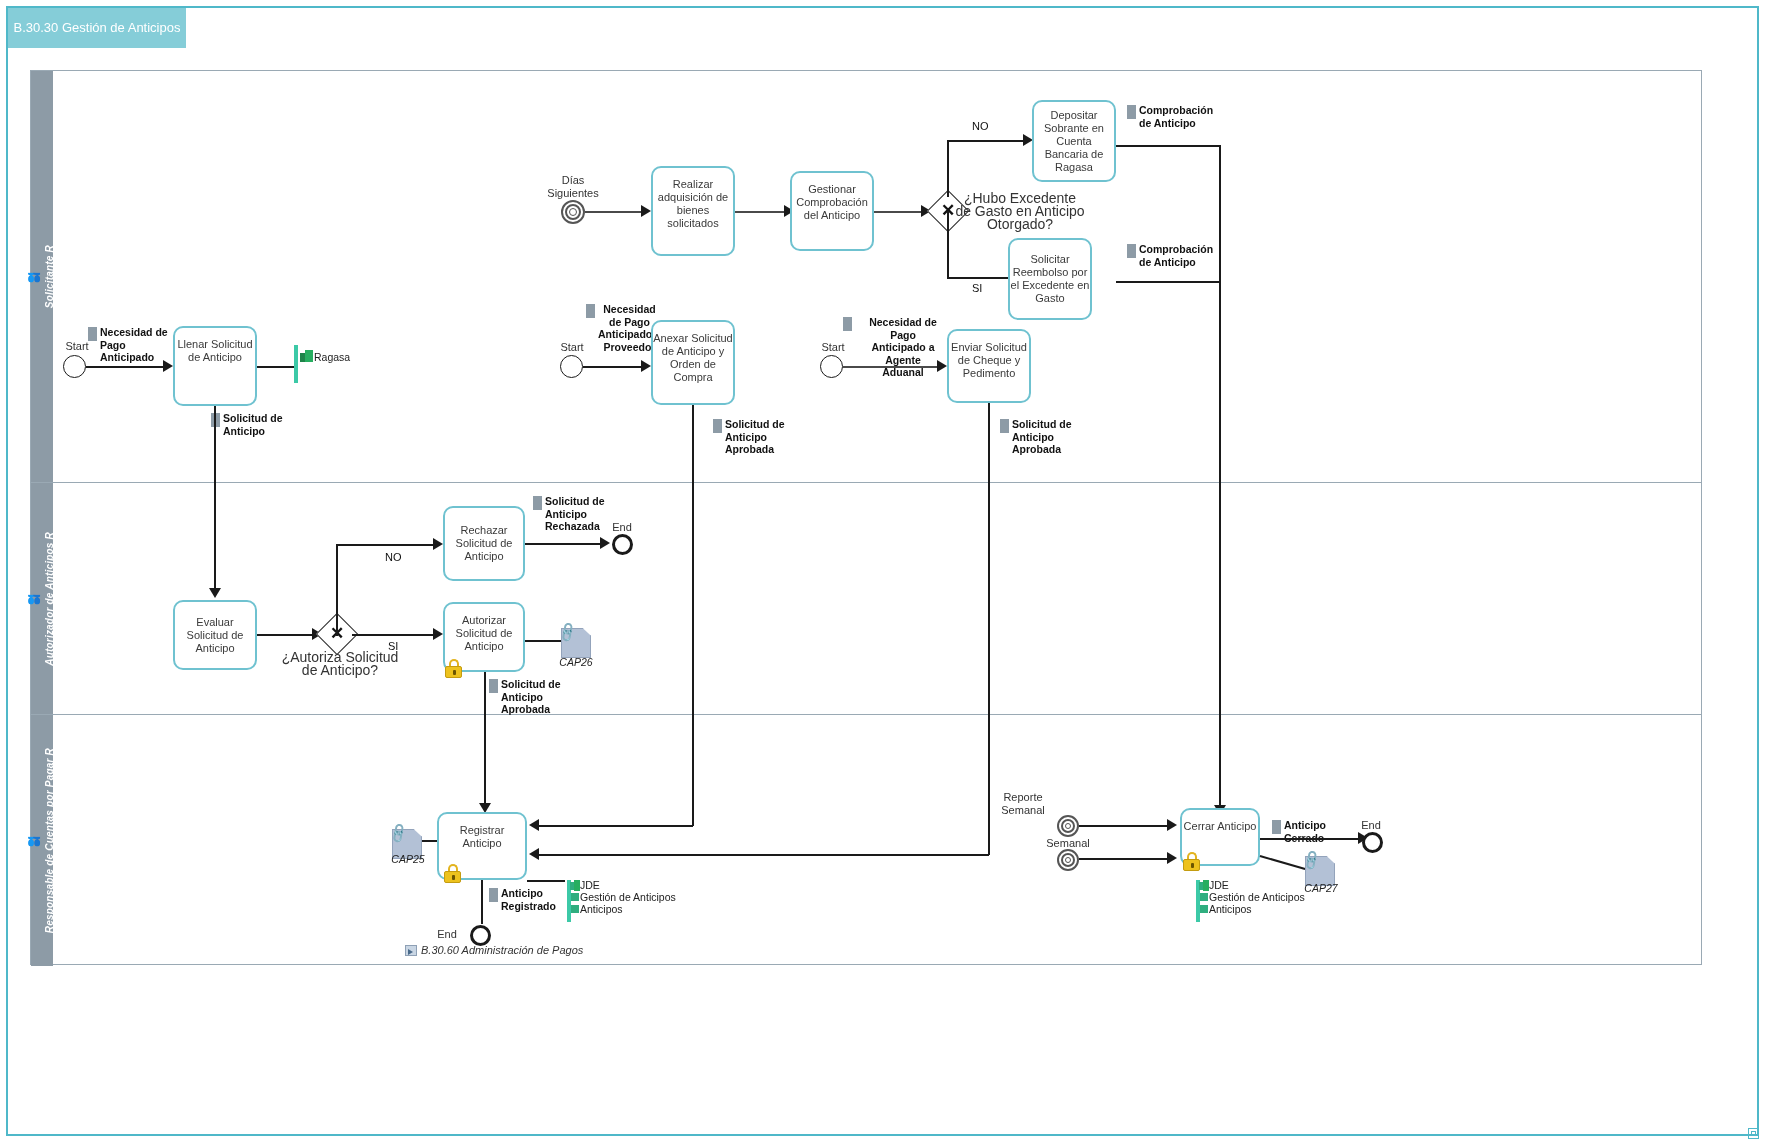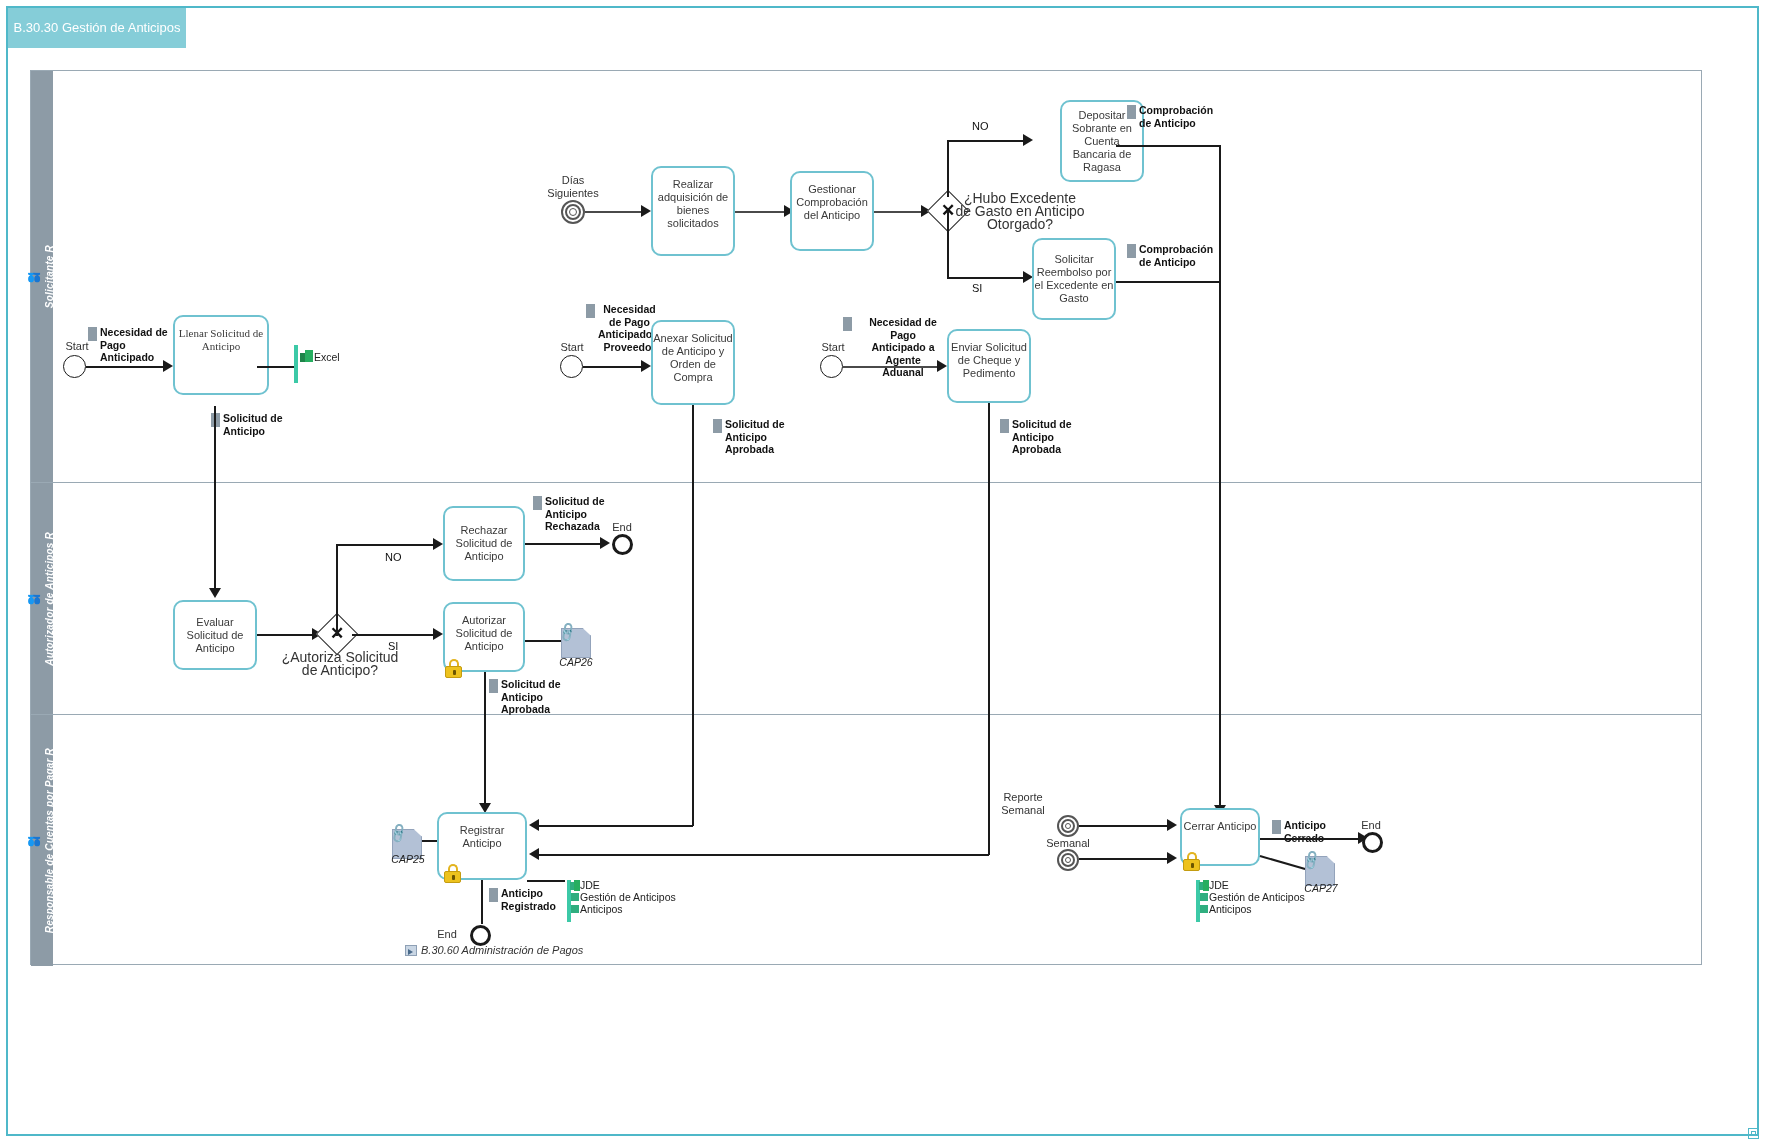--- a/index.html
+++ b/index.html
@@ -146,30 +146,30 @@
   <div class="evlbl" style="left:57px;top:340px;width:40px;">Start</div>
   <div class="ev start" style="left:63px;top:355px;width:23px;height:23px;"></div>
   <div class="dobj" style="left:88px;top:326px;width:90px;">
     <div class="sq"></div>
     <div class="lbl">Necesidad de
 Pago Anticipado</div>
   </div>
   <div class="ln h" style="left:86px;top:366px;width:78px;"></div>
   <div class="arw r" style="left:163px;top:360px;"></div>
 
-  <div class="task" style="left:173px;top:315px;width:96px;height:80px;font-family:Liberation Serif, serif;">Llenar Solicitud de Anticipo</div>
+  <div class="task" style="left:173px;top:326px;width:84px;height:80px;">Llenar Solicitud de Anticipo</div>
 
   <div class="ln h" style="left:257px;top:366px;width:37px;"></div>
   <div class="greenbar" style="left:294px;top:345px;height:38px;"></div>
   <div class="appmark" style="left:300px;top:350px;">
     <div class="glyph">
       <i style="left:0;top:3px;width:6px;height:9px;"></i>
       <i style="left:5px;top:0;width:8px;height:12px;background:#27ae60;"></i>
     </div>
-    <div class="lbl">Excel</div>
+    <div class="lbl">Ragasa</div>
   </div>
 
   <div class="dobj" style="left:211px;top:412px;width:80px;">
     <div class="sq"></div>
     <div class="lbl">Solicitud de
 Anticipo</div>
   </div>
   <div class="ln v" style="left:214px;top:406px;height:186px;"></div>
   <div class="arw d" style="left:209px;top:588px;"></div>
 
@@ -194,29 +194,29 @@
   <div class="ln v" style="left:947px;top:140px;height:57px;"></div>
   <div class="ln h" style="left:947px;top:140px;width:77px;"></div>
   <div class="arw r" style="left:1023px;top:134px;"></div>
   <div class="flowlbl" style="left:972px;top:120px;">NO</div>
 
   <div class="ln v" style="left:947px;top:211px;height:67px;"></div>
   <div class="ln h" style="left:947px;top:277px;width:77px;"></div>
   <div class="arw r" style="left:1023px;top:271px;"></div>
   <div class="flowlbl" style="left:972px;top:282px;">SI</div>
 
-  <div class="task center" style="left:1032px;top:100px;width:84px;height:82px;margin-left:28px;">Depositar Sobrante en Cuenta Bancaria de Ragasa</div>
+  <div class="task center" style="left:1032px;top:100px;width:84px;height:82px;">Depositar Sobrante en Cuenta Bancaria de Ragasa</div>
   <div class="dobj" style="left:1127px;top:104px;width:92px;">
     <div class="sq"></div>
     <div class="lbl">Comprobación
 de Anticipo</div>
   </div>
   <div class="ln h" style="left:1116px;top:145px;width:104px;"></div>
 
-  <div class="task center" style="left:1032px;top:238px;width:84px;height:82px;">Solicitar Reembolso por el Excedente en Gasto</div>
+  <div class="task center" style="left:1008px;top:238px;width:84px;height:82px;">Solicitar Reembolso por el Excedente en Gasto</div>
   <div class="dobj" style="left:1127px;top:243px;width:92px;">
     <div class="sq"></div>
     <div class="lbl">Comprobación
 de Anticipo</div>
   </div>
   <div class="ln h" style="left:1116px;top:281px;width:104px;"></div>
 
   <div class="ln v" style="left:1219px;top:145px;height:665px;"></div>
   <div class="arw d" style="left:1214px;top:805px;"></div>
 

